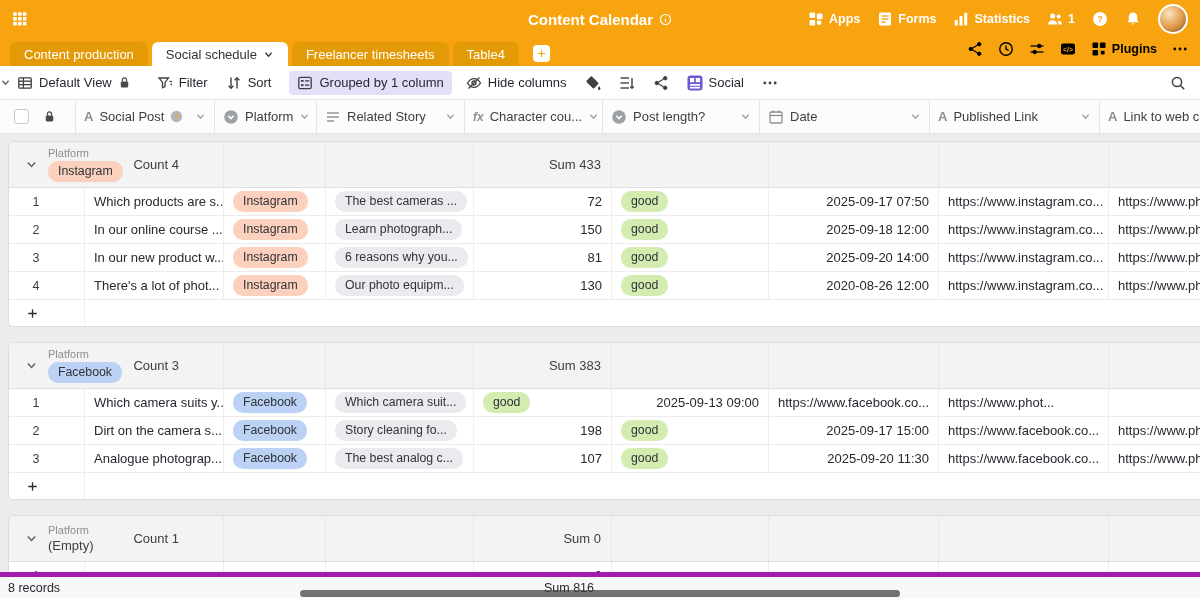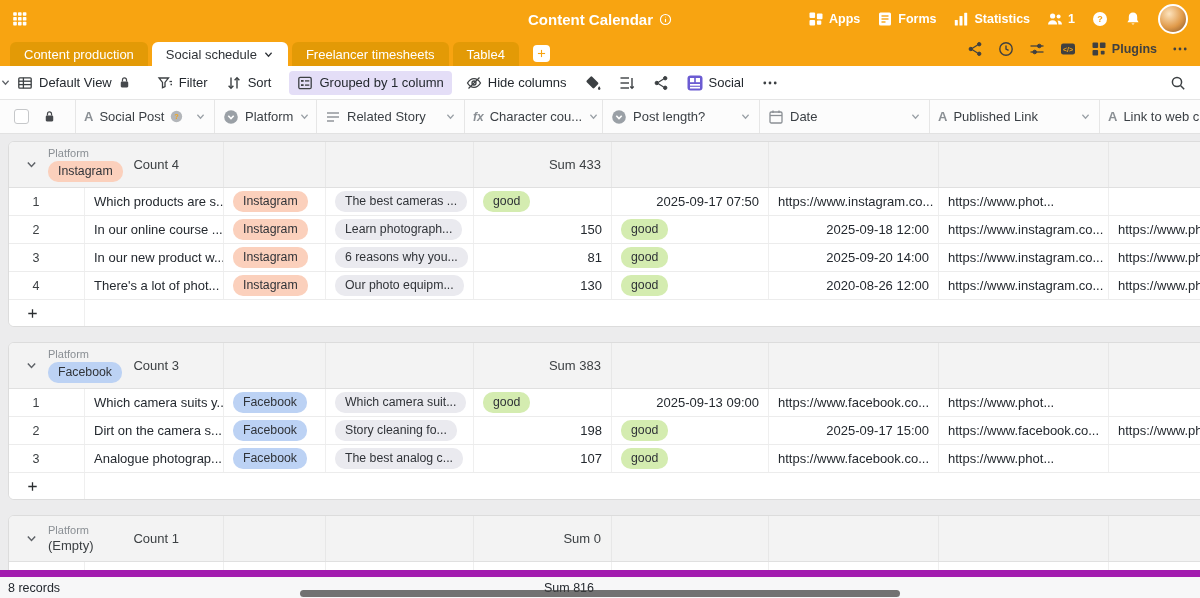--- a/index.html
+++ b/index.html
@@ -20,21 +20,21 @@
           background:radial-gradient(circle at 35% 30%,#fde3bd,#e09a4a 55%,#8a5a2b 95%)}
 
   
   .tabbar{height:28px;background:#F8A411;display:flex;align-items:flex-end;padding:0 0 0 10px;position:relative}
   .tab{height:24px;display:flex;align-items:center;gap:6px;padding:0 14px;font-size:13px;
        border-radius:6px 6px 0 0;margin-right:4px;white-space:nowrap}
   .tab.inactive{background:#E39A06;color:#fff}
   .tab.active{background:#fff;color:#2f3338}
   .addtab{width:17px;height:17px;background:#fff;border-radius:4px;color:#F8A411;display:flex;align-items:center;
           justify-content:center;margin:0 0 4px 10px}
-  .tabbar-right{position:absolute;right:12px;top:3px;display:flex;align-items:center;gap:15px;color:#404040;
+  .tabbar-right{position:absolute;right:12px;top:3px;display:flex;align-items:center;gap:15px;color:#000000;
                 font-size:12.5px;font-weight:bold}
 
   
   .toolbar{height:33px;background:#fff;border-bottom:1px solid #E5E5E5;display:flex;align-items:center;
            padding:0 0;font-size:13px;color:#24292F;position:relative}
   .tb2{display:flex;align-items:center;gap:6px;margin-right:18px;white-space:nowrap}
   .tb2.tight{margin-right:14px}
   .group-pill{background:#E4DEF7;border-radius:4px;padding:4px 8px;margin-right:14px}
   .search{position:absolute;right:14px;color:#3c4043}
   .lockdark{color:#46494d}
@@ -65,21 +65,21 @@
   .cell{border-right:1px solid #EFEFEF;display:flex;align-items:center;padding:0 9px;font-size:13px;
         color:#24292F;overflow:hidden;white-space:nowrap}
   .cell.num{justify-content:center;padding-right:30px;color:#3c4043;font-size:12.5px}
   .cell.right{justify-content:flex-end}
   .pill{border-radius:10px;padding:1.5px 10px;font-size:12.3px;color:#303338;white-space:nowrap;line-height:1.45}
   .plusrow{display:grid;grid-template-columns:76px 1fr;height:26px;background:#fff}
   .pluscell{border-right:1px solid #EFEFEF;display:flex;align-items:center;justify-content:center;
             padding-right:28px;color:#2b2e31}
 
   
-  .footer{position:absolute;bottom:0;left:0;right:0;height:21px;background:#F7F7F8;border-top:7px solid #a21caf;
+  .footer{position:absolute;bottom:0;left:0;right:0;height:21px;background:#F7F7F8;border-top:5px solid #a21caf;
           display:flex;align-items:center;padding:0 8px;font-size:12.5px;color:#24292F;z-index:5}
   .sum-total{position:absolute;left:462px;width:132px;text-align:right}
   .scrollthumb{position:absolute;bottom:1px;left:300px;width:600px;height:7px;border-radius:4px;
                background:rgba(62,62,62,.72);z-index:6}
 </style>
 </head>
 <body>
 
 <div class="topbar">
   <span class="ic">
@@ -498,20 +498,21 @@
         </div>
         <div class="row" style="grid-template-columns:76px 139px 102px 148px 138px 157px 170px 170px 163px">
           <div class="cell num">1</div>
           <div class="cell">Which products are s...</div>
           <div class="cell">
             <span class="pill" style="background:#FBD0BC">Instagram</span>
           </div>
           <div class="cell">
             <span class="pill" style="background:#EAEAEF">The best cameras ...</span>
           </div>
+          <div class="cell right">72</div>
           <div class="cell">
             <span class="pill" style="background:#D4ECB0">good</span>
           </div>
           <div class="cell right">2025-09-17 07:50</div>
           <div class="cell">https://www.instagram.co...</div>
           <div class="cell">https://www.phot...</div>
         </div>
         <div class="row" style="grid-template-columns:76px 139px 102px 148px 138px 157px 170px 170px 163px">
           <div class="cell num">2</div>
           <div class="cell">In our online course ...</div>
@@ -636,20 +637,21 @@
           <div class="cell">
             <span class="pill" style="background:#BCD2F4">Facebook</span>
           </div>
           <div class="cell">
             <span class="pill" style="background:#EAEAEF">The best analog c...</span>
           </div>
           <div class="cell right">107</div>
           <div class="cell">
             <span class="pill" style="background:#D4ECB0">good</span>
           </div>
+          <div class="cell right">2025-09-20 11:30</div>
           <div class="cell">https://www.facebook.co...</div>
           <div class="cell">https://www.phot...</div>
         </div>
         <div class="plusrow">
           <div class="pluscell">
             <span class="ic sm">
               <svg viewBox="0 0 16 16" stroke="currentColor" stroke-width="1.6">
                 <line x1="8" y1="2.8" x2="8" y2="13.2"></line>
                 <line x1="2.8" y1="8" x2="13.2" y2="8"></line>
               </svg>

